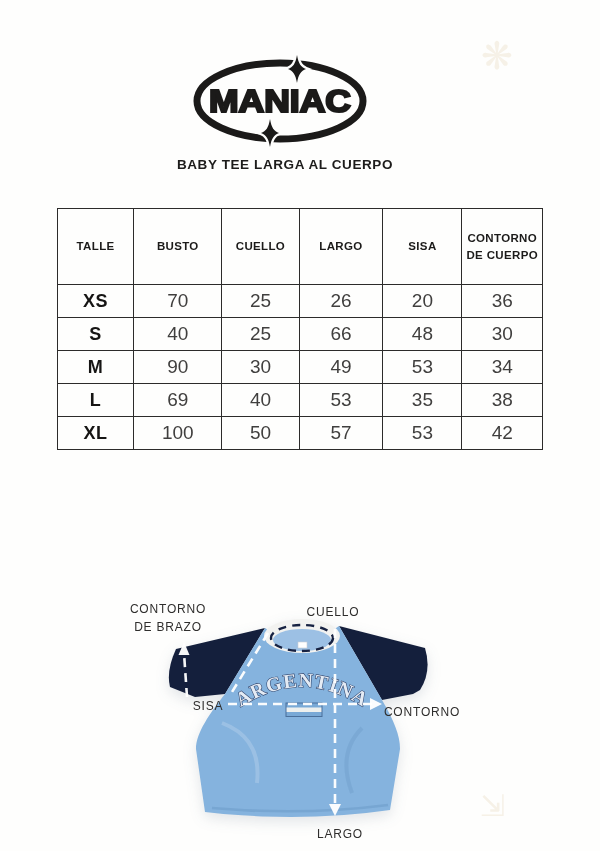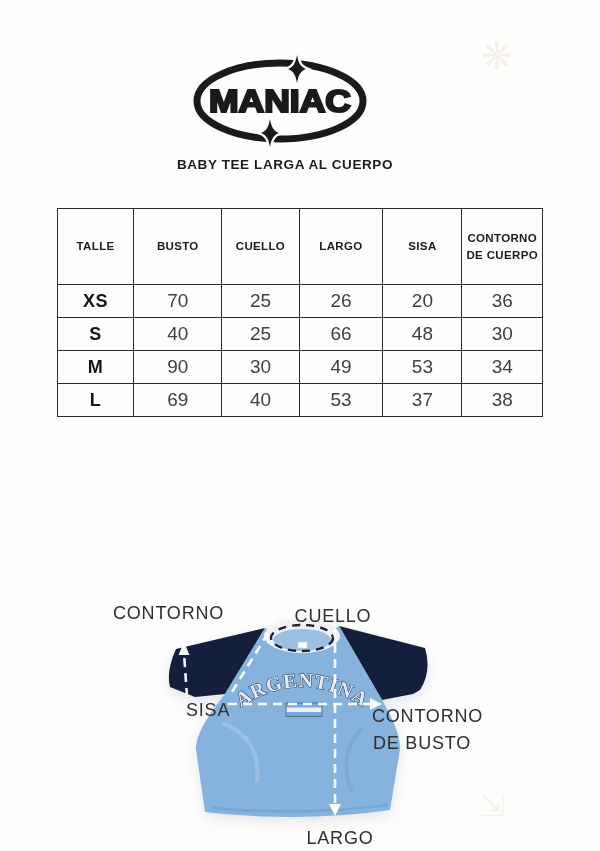--- a/index.html
+++ b/index.html
@@ -41,21 +41,21 @@
     font-size:11.5px;font-weight:bold;letter-spacing:.35px;color:#1c1b1a;
     padding:0 9px;line-height:1.45;
   }
   td.size-cell{font-size:18px;font-weight:bold;letter-spacing:.5px;color:#161514;}
   td.num-cell{font-size:19px;font-weight:400;color:#403f3e;}
 
   .diagram{position:absolute;left:100px;top:592px;width:420px;height:259px;}
   .shirt-svg{position:absolute;left:62px;top:21px;filter:drop-shadow(0 5px 7px rgba(40,60,90,.13));}
   .diagram-label{
     position:absolute;
-    font-size:18px;letter-spacing:.8px;color:#2f2e2d;
+    font-size:12px;letter-spacing:.8px;color:#2f2e2d;
     text-align:center;line-height:1.5;
   }
   .diagram-label span{display:block;}
   .lbl-brazo{left:13px;top:8px;width:110px;}
   .lbl-cuello{left:183px;top:11px;width:100px;}
   .lbl-sisa{left:86px;top:105px;width:44px;}
   .lbl-busto{left:272px;top:111px;width:100px;}
   .lbl-largo{left:190px;top:233px;width:100px;}
 </style>
 </head>
@@ -120,22 +120,30 @@
         <td class="num-cell">30</td>
         <td class="num-cell">49</td>
         <td class="num-cell">53</td>
         <td class="num-cell">34</td>
       </tr>
       <tr>
         <td class="size-cell">L</td>
         <td class="num-cell">69</td>
         <td class="num-cell">40</td>
         <td class="num-cell">53</td>
-        <td class="num-cell">37</td>
+        <td class="num-cell">35</td>
         <td class="num-cell">38</td>
+      </tr>
+      <tr>
+        <td class="size-cell">XL</td>
+        <td class="num-cell">100</td>
+        <td class="num-cell">50</td>
+        <td class="num-cell">57</td>
+        <td class="num-cell">53</td>
+        <td class="num-cell">42</td>
       </tr>
     </tbody>
   </table>
 </div>
 
 <div class="diagram">
 
   <svg class="shirt-svg" width="300" height="215" viewBox="0 0 300 215">
 
     <path d="M103,15 L14,36 Q4,58 8,74 L33,84 L63,81 Z" fill="#141f3c"></path>
@@ -176,21 +184,21 @@
     </g>
     <g fill="#ffffff" opacity="0.96">
       <polygon points="22,29 16.5,42 27.5,42"></polygon>
       <polygon points="220,91 208,85 208,97"></polygon>
       <polygon points="173,203 167,191 179,191"></polygon>
     </g>
   </svg>
 
   <div class="diagram-label lbl-brazo">
     <span>CONTORNO</span>
+    <span>DE BRAZO</span>
   </div>
   <div class="diagram-label lbl-cuello">CUELLO</div>
   <div class="diagram-label lbl-sisa">SISA</div>
   <div class="diagram-label lbl-busto">
     <span>CONTORNO</span>
-    <span>DE BUSTO</span>
   </div>
   <div class="diagram-label lbl-largo">LARGO</div>
 </div>
 
 </body></html>

